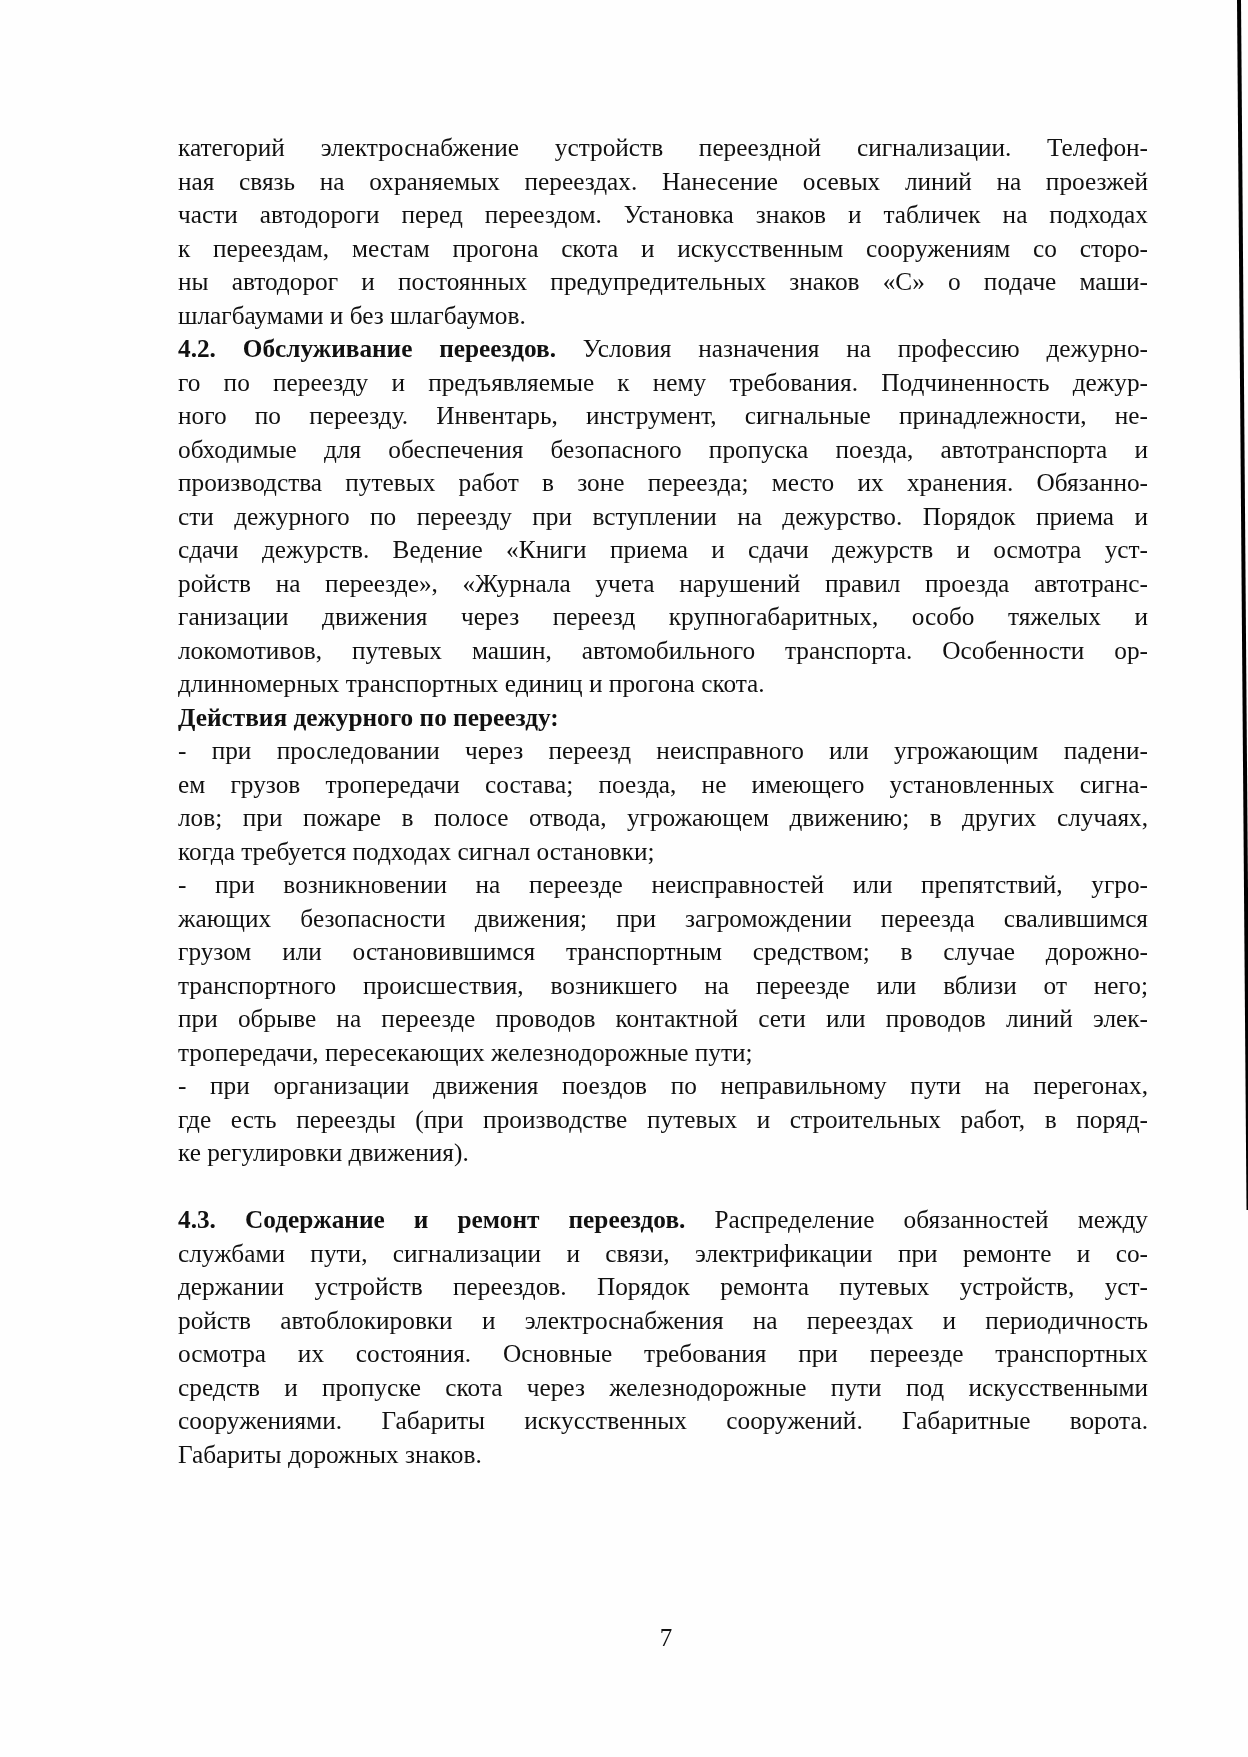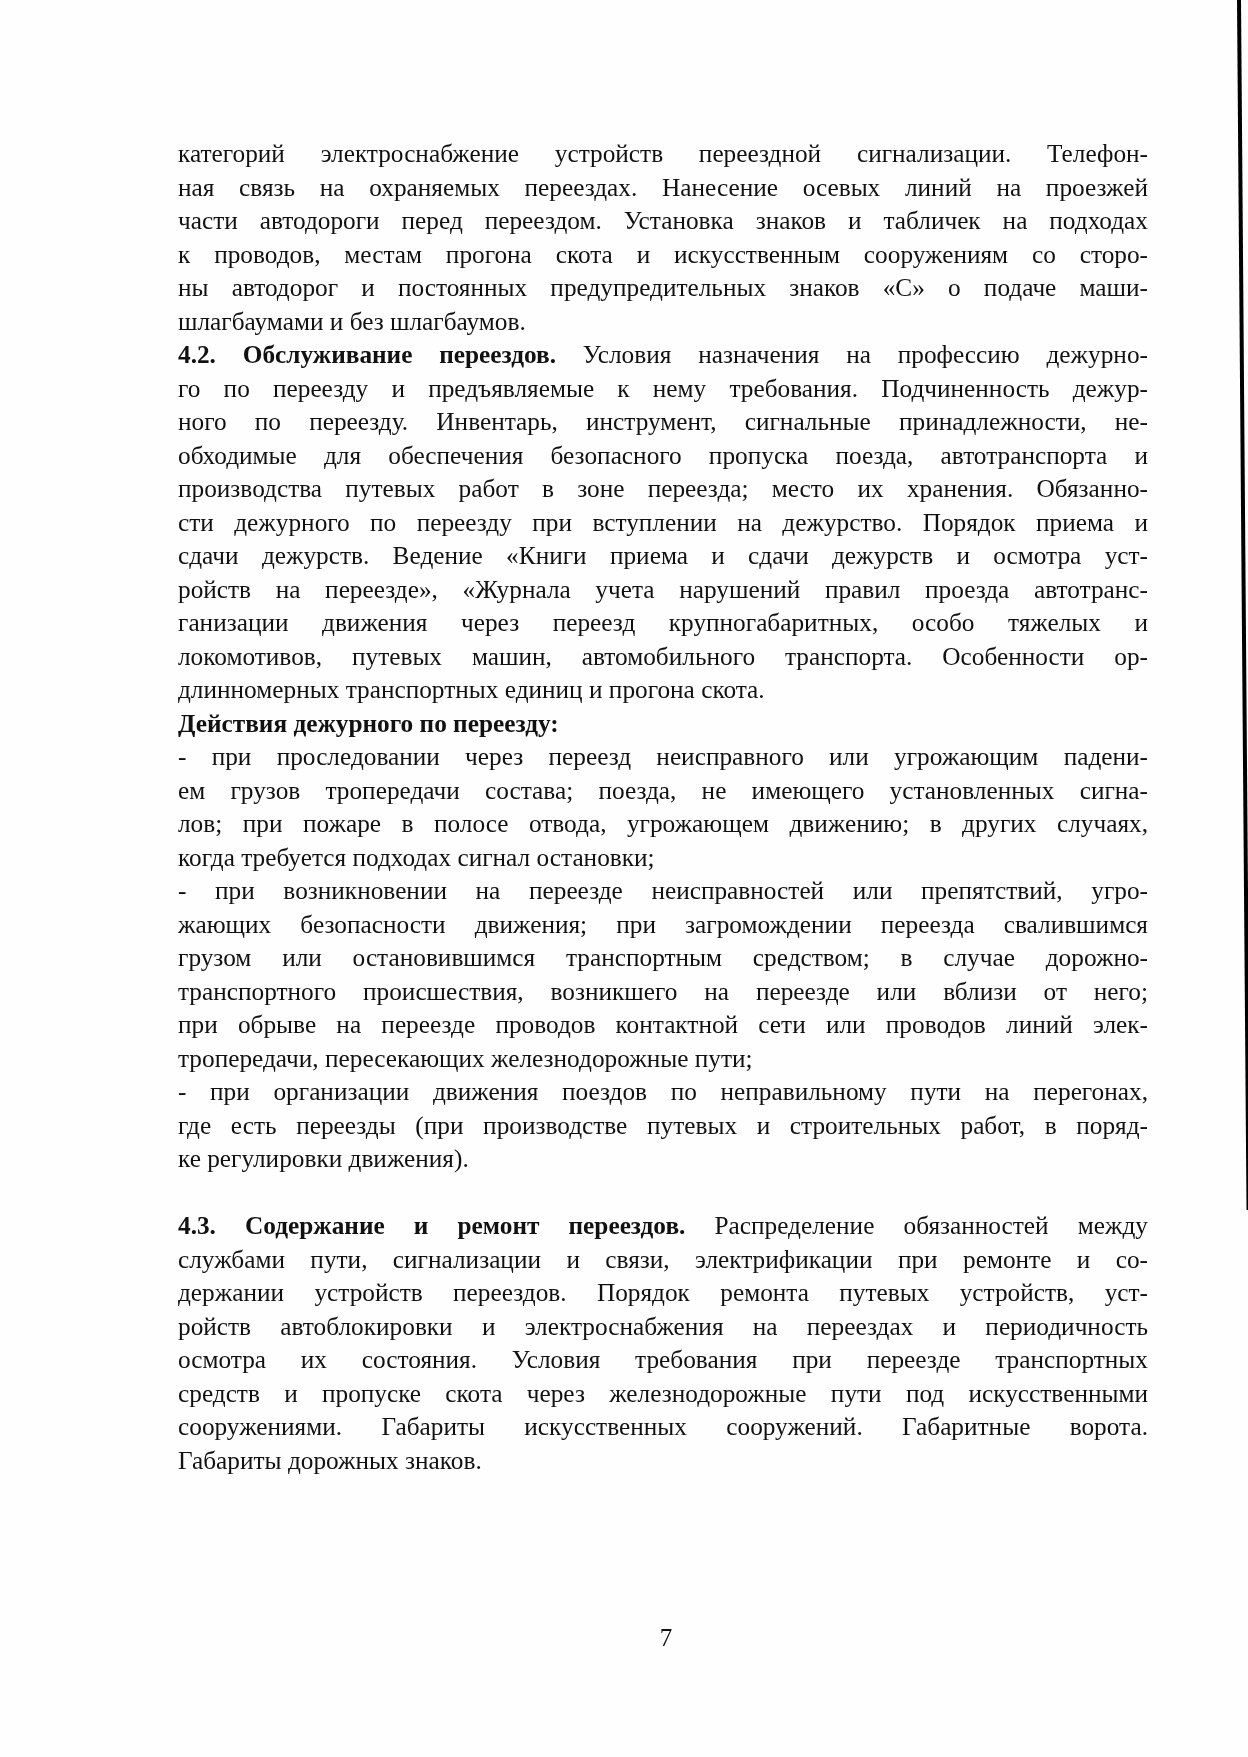--- a/index.html
+++ b/index.html
@@ -18,21 +18,21 @@
     .page {
       position: absolute;
       left: 0; top: 0;
       width: 1248px;
       height: 1757px;
       background: #fefefe;
     }
     .text-block {
       position: absolute;
       left: 178px;
-      top: 137px;
+      top: 131px;
       width: 970px;
       font-size: 25.3px;
       line-height: 33.5px;
       text-align: justify;
       hyphens: manual;
     }
     .para {
       margin: 0;
       padding: 0;
     }
@@ -79,21 +79,21 @@
 <div class="page">
 
   <div class="scan-border"></div>
 
   <div class="text-block">
 
     <div class="para">
       <span class="line">категорий электроснабжение устройств переездной сигнализации. Телефон-</span>
       <span class="line">ная связь на охраняемых переездах. Нанесение осевых линий на проезжей</span>
       <span class="line">части автодороги перед переездом. Установка знаков и табличек на подходах</span>
-      <span class="line">к проводов, местам прогона скота и искусственным сооружениям со сторо-</span>
+      <span class="line">к переездам, местам прогона скота и искусственным сооружениям со сторо-</span>
       <span class="line">ны автодорог и постоянных предупредительных знаков «С» о подаче маши-</span>
       <span class="line last">шлагбаумами и без шлагбаумов.</span>
     </div>
 
     <div class="para">
       <span class="line"><b class="bold">4.2. Обслуживание переездов.</b><span> Условия назначения на профессию дежурно-</span></span>
       <span class="line">го по переезду и предъявляемые к нему требования. Подчиненность дежур-</span>
       <span class="line">ного по переезду. Инвентарь, инструмент, сигнальные принадлежности, не-</span>
       <span class="line">обходимые для обеспечения безопасного пропуска поезда, автотранспорта и</span>
       <span class="line">производства путевых работ в зоне переезда; место их хранения. Обязанно-</span>
@@ -125,21 +125,21 @@
       <span class="line last">ке регулировки движения).</span>
     </div>
 
     <div class="blank"></div>
 
     <div class="para">
       <span class="line"><b class="bold">4.3. Содержание и ремонт переездов.</b><span> Распределение обязанностей между</span></span>
       <span class="line">службами пути, сигнализации и связи, электрификации при ремонте и со-</span>
       <span class="line">держании устройств переездов. Порядок ремонта путевых устройств, уст-</span>
       <span class="line">ройств автоблокировки и электроснабжения на переездах и периодичность</span>
-      <span class="line">осмотра их состояния. Условия требования при переезде транспортных</span>
+      <span class="line">осмотра их состояния. Основные требования при переезде транспортных</span>
       <span class="line">средств и пропуске скота через железнодорожные пути под искусственными</span>
       <span class="line">сооружениями. Габариты искусственных сооружений. Габаритные ворота.</span>
       <span class="line last">Габариты дорожных знаков.</span>
     </div>
 
   </div>
 
   <div class="page-number">7</div>
 
 </div>

